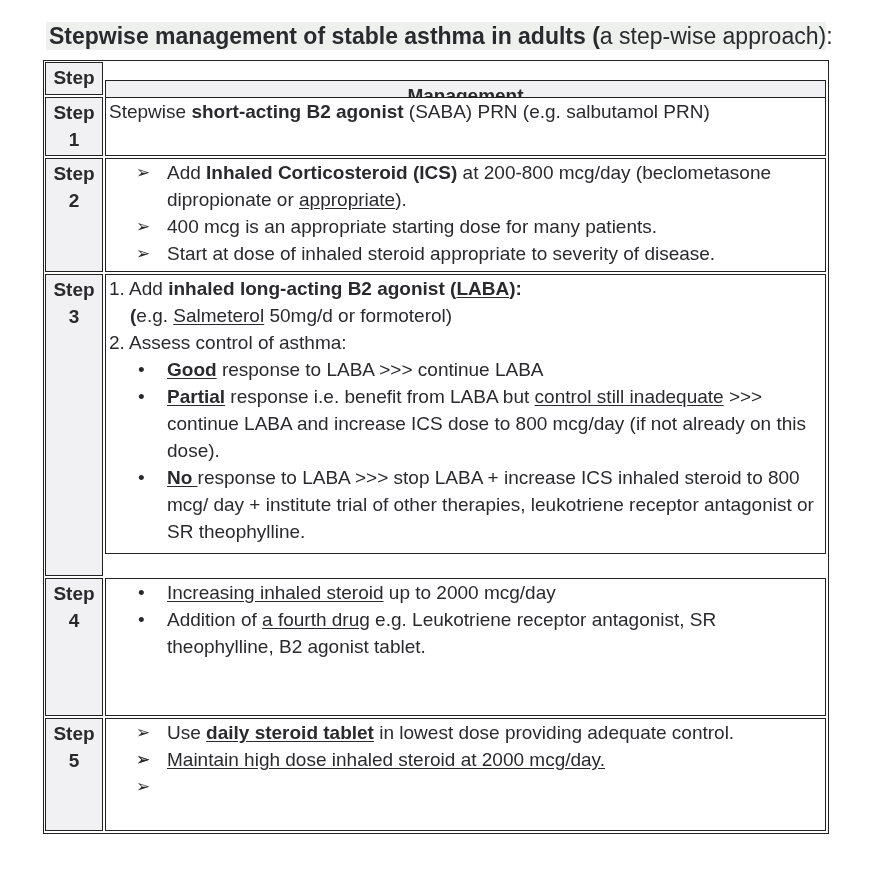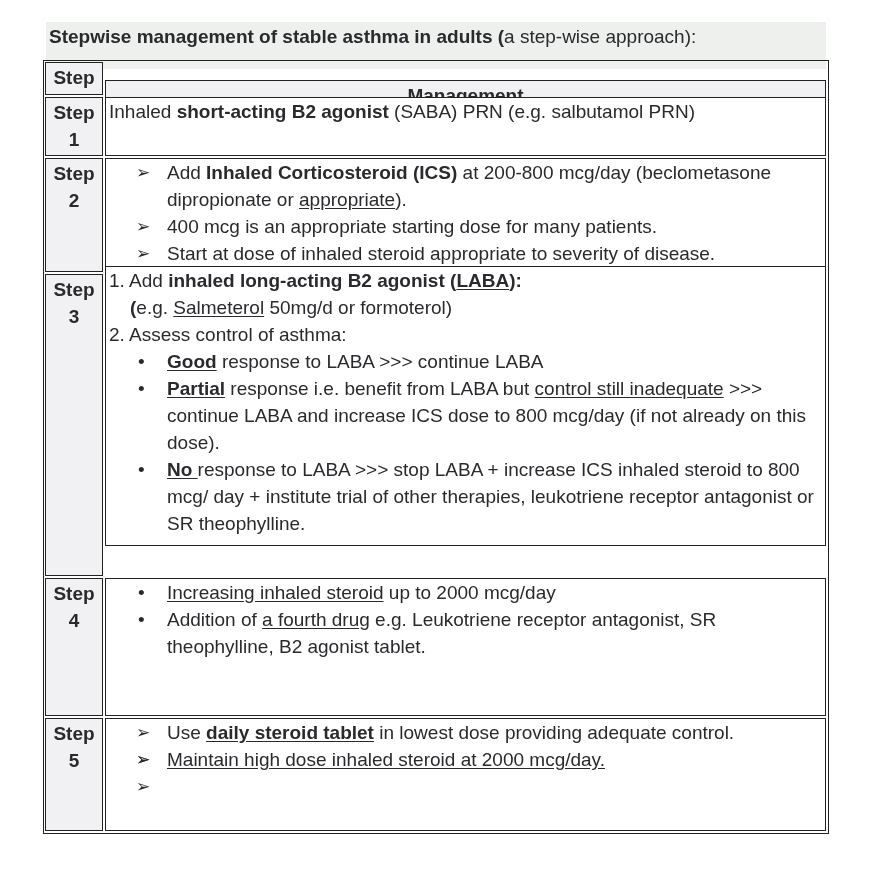--- a/index.html
+++ b/index.html
@@ -1,19 +1,19 @@
 <!DOCTYPE html>
 <html><head>
 <meta charset="utf-8">
 <style>
   html, body { margin:0; padding:0; background:#ffffff; }
   body { width:873px; height:869px; position:relative; overflow:hidden;
          font-family:"Liberation Sans", sans-serif; color:#2a2a2e; }
-  .title { position:absolute; left:46px; top:22px; width:780px; height:47px;
-           background:#eef0ee; font-size:19px; line-height:29px; padding-left:3px; box-sizing:border-box; white-space:nowrap; }
+  .title { position:absolute; left:46px; top:22px; width:780px; height:28px;
+           background:#eef0ee; font-size:23px; line-height:29px; padding-left:3px; box-sizing:border-box; white-space:nowrap; }
   .title b { font-weight:bold; }
   .tbl { position:absolute; left:43px; top:60px; width:786px; height:774px;
          border:1.5px solid #222; box-sizing:border-box; }
   .cell { position:absolute; border:1.5px solid #222; box-sizing:border-box; background:#fff; }
   .stepcell { background:#f1f1f4; text-align:center; font-weight:bold; font-size:19px; line-height:27px; padding-top:1px; }
   .hdr { background:#f1f1f4; font-weight:bold; font-size:19px; text-align:center; line-height:29px; }
   .mg { font-size:19px; line-height:27px; padding-left:3px; }
   .u { text-decoration:underline; text-underline-offset:2px; }
   .b { font-weight:bold;margin-top:22px; }
   .arrow-list, .bullet-list { list-style:none; margin:0; padding:0; }
@@ -31,40 +31,40 @@
 <div class="tbl">
 
   <div class="cell hdr" style="left:1px;top:1px;width:58px;height:33px;"><span>Step</span></div>
   <div class="cell hdr" style="left:61px;top:19px;width:721px;height:33px;"><span>Management</span></div>
 
   <div class="cell stepcell" style="left:1px;top:36px;width:58px;height:59px;">
     <div>Step</div>
     <div>1</div>
   </div>
   <div class="cell mg" style="left:61px;top:36px;width:721px;height:59px;">
-    <span>Inhaled </span><span class="b">short-acting B2 agonist</span><span> (SABA) PRN (e.g. salbutamol PRN)</span>
+    <span>Stepwise </span><span class="b">short-acting B2 agonist</span><span> (SABA) PRN (e.g. salbutamol PRN)</span>
   </div>
 
   <div class="cell stepcell" style="left:1px;top:97px;width:58px;height:114px;">
     <div>Step</div>
     <div>2</div>
   </div>
   <div class="cell mg" style="left:61px;top:97px;width:721px;height:114px;padding-left:0;">
     <ul class="arrow-list">
       <li><span class="mark">➢</span><span>Add </span><span class="b">Inhaled Corticosteroid (ICS)</span><span> at 200-800 mcg/day (beclometasone dipropionate or </span><span class="u">appropriate</span><span>).</span></li>
       <li><span class="mark">➢</span><span>400 mcg is an appropriate starting dose for many patients.</span></li>
       <li><span class="mark">➢</span><span>Start at dose of inhaled steroid appropriate to severity of disease.</span></li>
     </ul>
   </div>
 
   <div class="cell stepcell" style="left:1px;top:213px;width:58px;height:302px;">
     <div>Step</div>
     <div>3</div>
   </div>
-  <div class="cell mg" style="left:61px;top:205px;width:721px;height:280px;">
+  <div class="cell mg" style="left:61px;top:213px;width:721px;height:280px;">
     <div><span>1.</span><span> Add </span><span class="b">inhaled long-acting B2 agonist (</span><span class="b u">LABA</span><span class="b">):</span></div>
     <div class="indent"><span class="b">(</span><span>e.g. </span><span class="u">Salmeterol</span><span> 50mg/d or formoterol)</span></div>
     <div>2. Assess control of asthma:</div>
     <ul class="bullet-list" style="margin-left:-3px;">
       <li><span class="mark">•</span><span class="b u">Good</span><span> response to LABA &gt;&gt;&gt; continue LABA</span></li>
       <li><span class="mark">•</span><span class="b u">Partial</span><span> response i.e. benefit from LABA but </span><span class="u">control still inadequate</span><span> &gt;&gt;&gt; continue LABA and increase ICS dose to 800 mcg/day (if not already on this dose).</span></li>
       <li><span class="mark">•</span><span class="b u">No </span><span>response to LABA &gt;&gt;&gt; stop LABA + increase ICS inhaled steroid to 800 mcg/ day + institute trial of other therapies, leukotriene receptor antagonist or SR theophylline.</span></li>
     </ul>
   </div>
 

